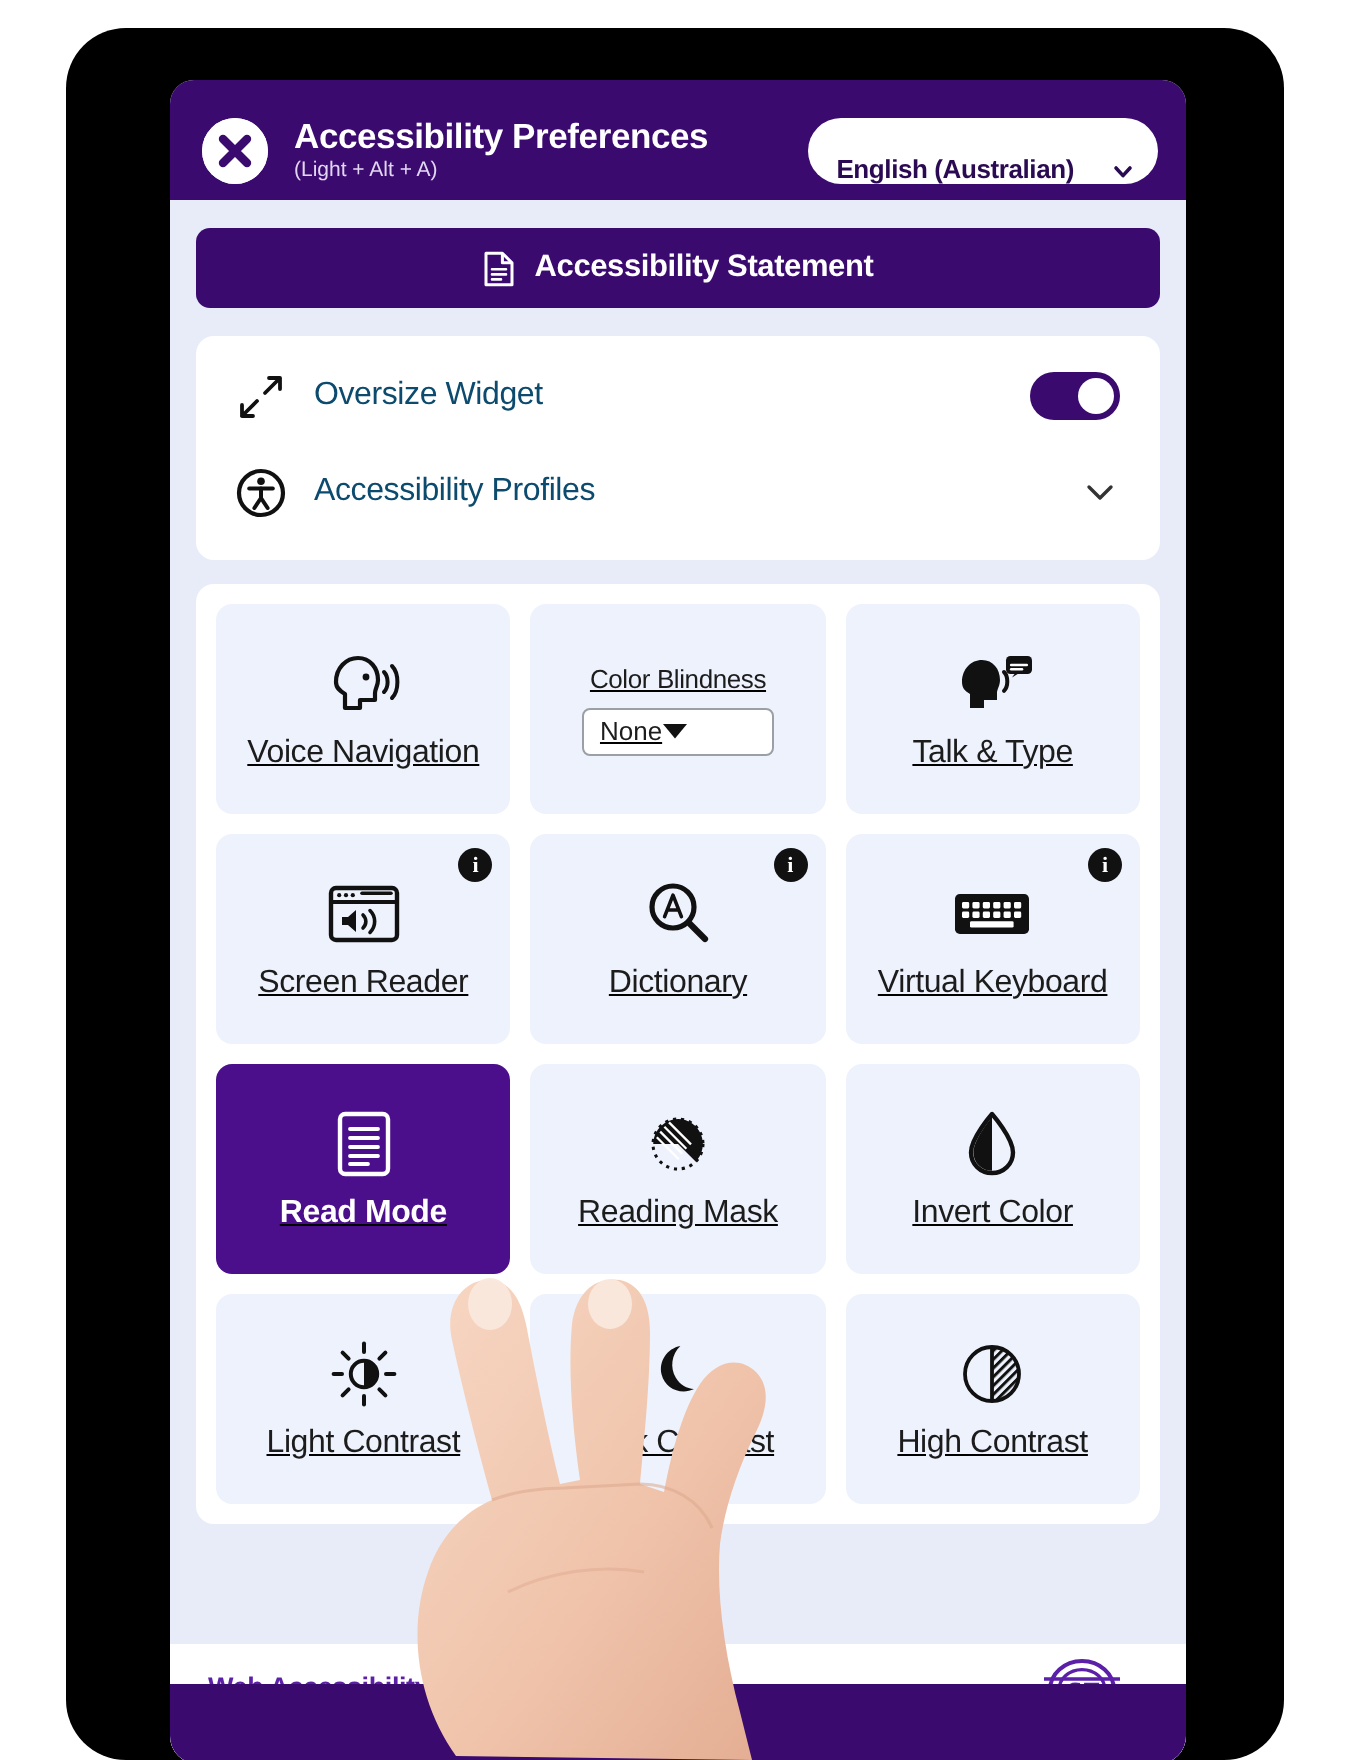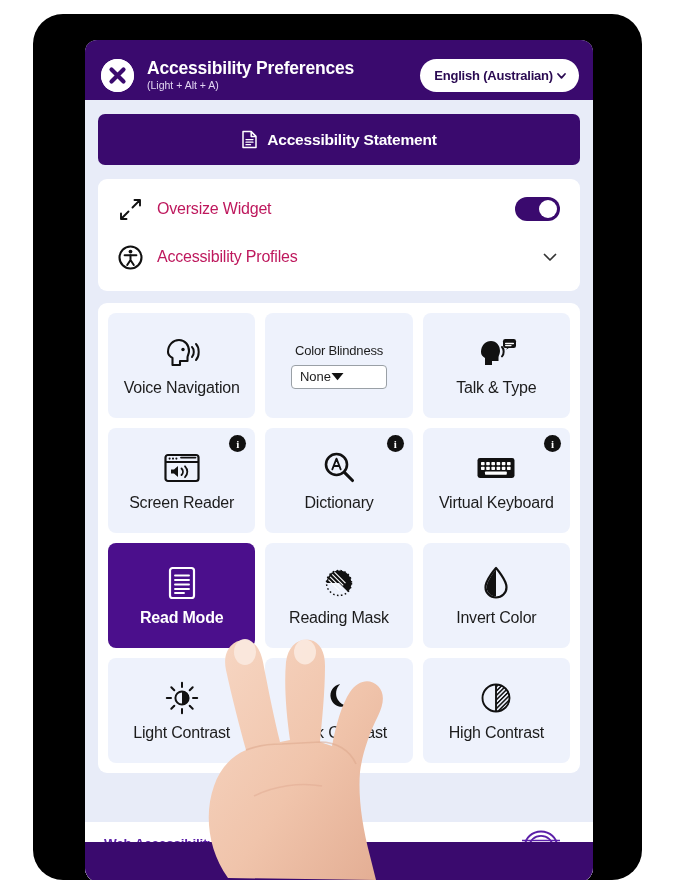--- a/index.html
+++ b/index.html
@@ -77,41 +77,41 @@
     white-space: nowrap;
   }
   #lang-select {
     flex: 0 0 auto;
     background: #ffffff;
     color: #2a0a52;
     border-radius: 20px;
     height: 33px;
     padding: 0 11px 0 14px;
     display: flex;
-    align-items: center;
-    gap: 2px;
+    align-items: flex-end;
+    gap: 18px;
     font-size: 13px;
     font-weight: bold;
     letter-spacing: -0.2px;
     white-space: nowrap;
     cursor: pointer;
   }
   #lang-chevron { display: block; margin-top: 1px; }
 
   
   #widget-body {
     background: #e8ecf8;
     padding: 14px 13px 0 13px;
     box-sizing: border-box;
     height: 782px;
     position: relative;
   }
 
   #statement-btn {
-    height: 51px;
+    height: 40px;
     background: #3a0a6e;
     border-radius: 7px;
     color: #ffffff;
     display: flex;
     align-items: center;
     justify-content: center;
     gap: 9px;
     font-size: 15.5px;
     font-weight: bold;
     letter-spacing: -0.2px;
@@ -134,21 +134,21 @@
   .opt-icon {
     width: 30px;
     flex: 0 0 auto;
     display: flex;
     align-items: center;
     justify-content: flex-start;
   }
   .opt-label {
     flex: 1 1 auto;
     font-size: 16px;
-    color: #be185d;
+    color: #0c4a6e;
     letter-spacing: -0.2px;
     margin-left: 9px;
   }
   .toggle {
     width: 45px;
     height: 24px;
     border-radius: 12px;
     background: #3a0a6e;
     position: relative;
     flex: 0 0 auto;
@@ -182,20 +182,21 @@
     background: #eef2fc;
     border-radius: 8px;
     height: 105px;
     display: flex;
     flex-direction: column;
     align-items: center;
     justify-content: center;
     gap: 7px;
     cursor: pointer;
     overflow: hidden;
+    text-decoration: underline;
   }
   .tile.active { background: #4b0f8c; align-items: center; }
   .tile-icon {
     height: 38px;
     display: flex;
     align-items: center;
     justify-content: center;
   }
   .tile-label {
     font-size: 16px;

